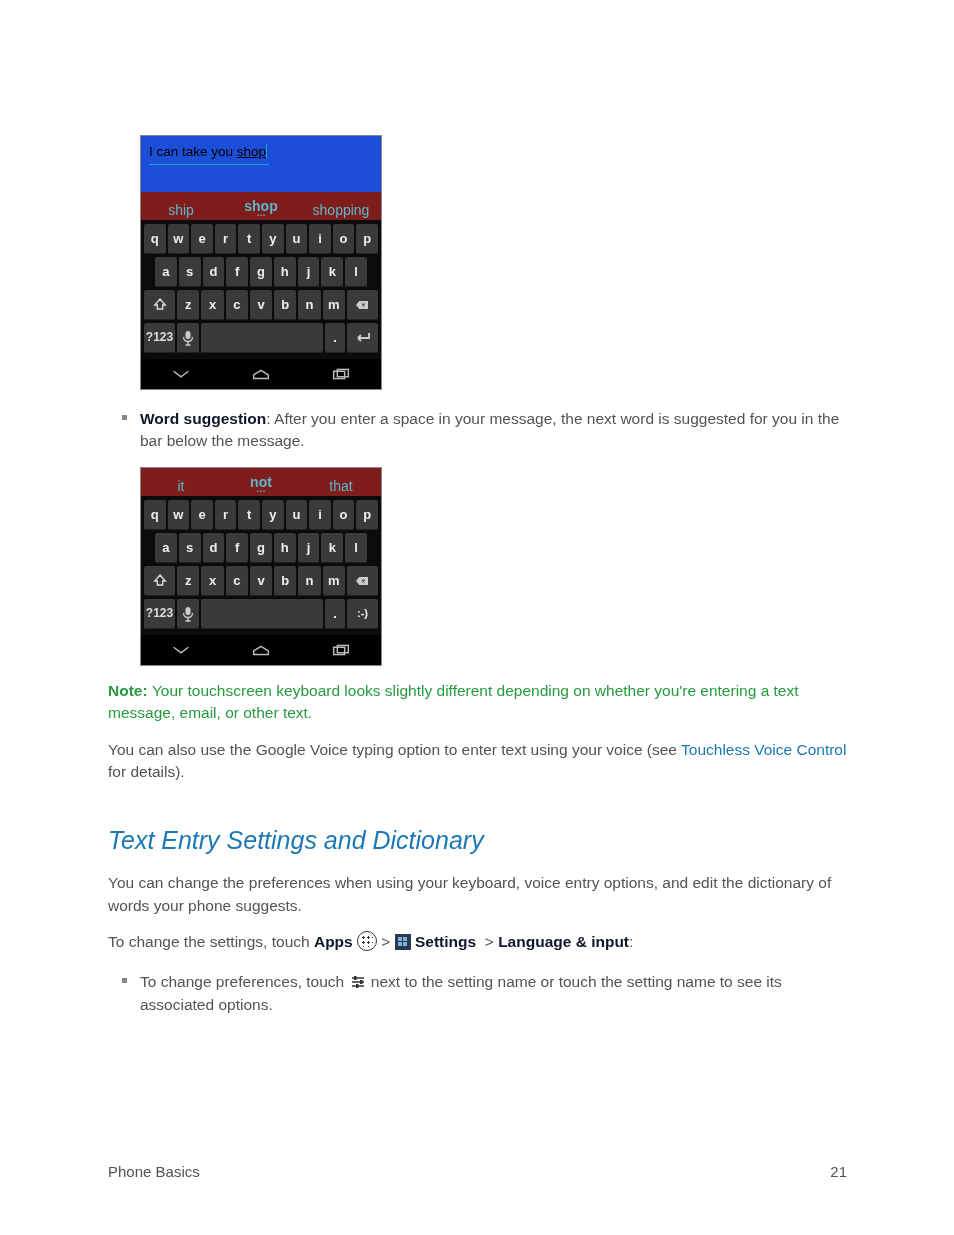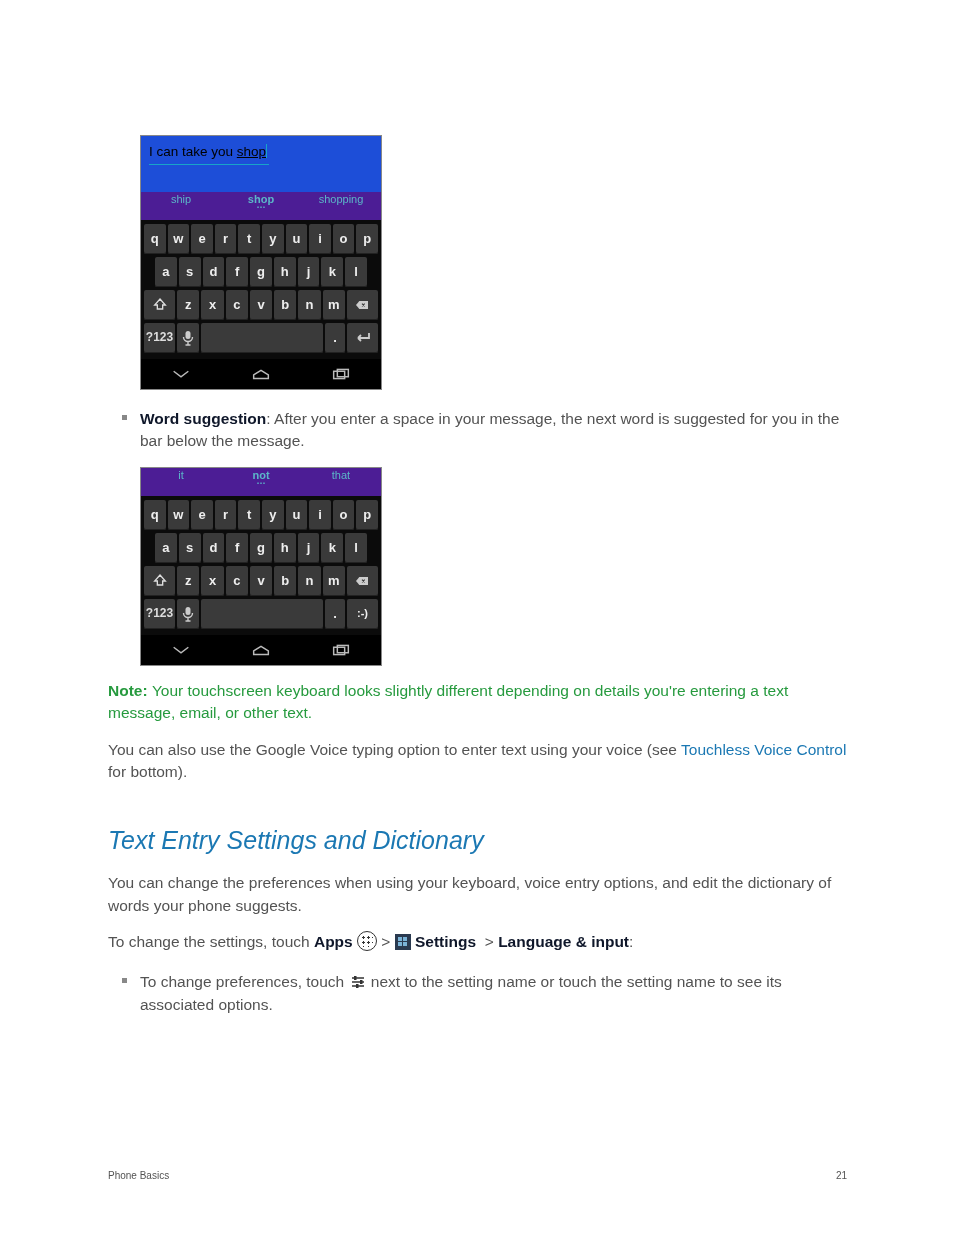--- a/index.html
+++ b/index.html
@@ -3,21 +3,21 @@
 <meta charset="utf-8">
 <style>
   html,body{margin:0;padding:0;background:#fff;font-family:Arial,Helvetica,sans-serif;color:#535353;}
   .page{width:954px;height:1235px;position:relative;padding:50px 107px 0 108px;box-sizing:border-box;font-size:15.5px;line-height:1.45;}
   .img-wrap{margin-left:32px;margin-top:85px;}
   .phone{width:240px;background:#000;border:1px solid #888;}
   .text-field{background:#1d4ed8;height:56px;padding:6px 8px 0 8px;box-sizing:border-box;font-size:13.5px;color:#000;position:relative;}
   .text-field .typed{border-bottom:1.5px solid #18a4c8;display:inline-block;padding:0 2px 2px 0;}
   .cursor{display:inline-block;width:1px;height:14px;background:#18a4c8;position:relative;top:2px;}
   .send-ic{position:absolute;right:8px;top:10px;color:#bbb;font-size:20px;}
-  .sugg-bar{display:flex;height:28px;align-items:flex-start;background:#4c1d95;color:#5bb6c9;font-size:11px;}
+  .sugg-bar{display:flex;height:28px;align-items:flex-end;background:#7f1d1d;color:#5bb6c9;font-size:14px;}
   .sugg-bar div{flex:1;text-align:center;}
   .sugg-mid{font-weight:bold;position:relative;}
   .sugg-mid:after{content:"⋯";display:block;font-size:9px;line-height:4px;color:#5bb6c9;position:relative;top:-3px;}
   .kb{background:#0b0b0b;padding:4px 3px 3px 3px;}
   .krow{display:flex;justify-content:center;gap:2px;margin-bottom:3px;}
   .key{flex:1;height:30px;background:#3a3a3a;color:#eee;border-radius:2px;display:flex;align-items:center;justify-content:center;font-size:13px;font-weight:bold;box-shadow:inset 0 -1px 0 #222;}
   .key.wide{flex:1.4;}
   .key.space{flex:5.5;}
   .key.shift svg,.key.bsp svg{width:16px;height:16px;fill:#ddd;}
   .key.mic{color:#ccc;}
@@ -32,21 +32,21 @@
   .note-txt{color:#269a3e;}
   .link{color:#1b78b3;}
   h2.sec{color:#1b78b3;font-weight:normal;font-style:italic;font-size:25px;margin:38px 0 10px 0;}
   .inline-ic{display:inline-block;vertical-align:middle;position:relative;top:-1px;}
   .apps-ic{width:18px;height:18px;border:1.6px solid #333;border-radius:50%;position:relative;top:-2px;}
   .apps-ic:after{content:"";position:absolute;inset:3px;background:
     radial-gradient(circle,#333 1.1px,transparent 1.3px) 0 0/5px 5px;}
   .set-ic{width:16px;height:16px;background:#2a3a50;display:inline-block;position:relative;top:-1px;}
   .set-ic:after{content:"";position:absolute;left:3px;top:3px;width:4px;height:4px;background:#7bb4d8;box-shadow:5px 0 #7bb4d8,0 5px #7bb4d8,5px 5px #7bb4d8;}
   .slider-ic{width:18px;height:18px;position:relative;top:-1px;}
-  .footer{position:absolute;bottom:52px;left:108px;right:107px;display:flex;justify-content:space-between;font-size:10px;color:#535353;}
+  .footer{position:absolute;bottom:52px;left:108px;right:107px;display:flex;justify-content:space-between;font-size:15px;color:#535353;}
   p{margin:14px 0;}
   .back-ic svg,.down-ic svg{width:26px;height:14px;vertical-align:middle;}
   .under{text-decoration:underline;}
 </style>
 </head>
 <body>
 
 <div class="page">
 
   <div class="img-wrap">
@@ -212,23 +212,23 @@
           </svg>
         <svg viewBox="0 0 24 14">
             <rect x="4" y="4" width="12" height="8"></rect>
             <rect x="8" y="2" width="12" height="8"></rect>
           </svg>
       </div>
     </div>
   </div>
 
 
-  <p><span class="note-lbl">Note: </span><span class="note-txt">Your touchscreen keyboard looks slightly different depending on details you're entering a text message, email, or other text.</span></p>
-
-  <p><span>You can also use the Google Voice typing option to enter text using your voice (see </span><span class="link">Touchless Voice Control</span><span> for bottom).</span></p>
+  <p><span class="note-lbl">Note: </span><span class="note-txt">Your touchscreen keyboard looks slightly different depending on whether you're entering a text message, email, or other text.</span></p>
+
+  <p><span>You can also use the Google Voice typing option to enter text using your voice (see </span><span class="link">Touchless Voice Control</span><span> for details).</span></p>
 
   <h2 class="sec">Text Entry Settings and Dictionary</h2>
 
   <p>You can change the preferences when using your keyboard, voice entry options, and edit the dictionary of words your phone suggests.</p>
 
   <p>
     <span>To change the settings, touch </span><span class="bold">Apps</span>
     <span class="inline-ic apps-ic"></span>
     &gt;
     <span class="inline-ic set-ic"></span>

